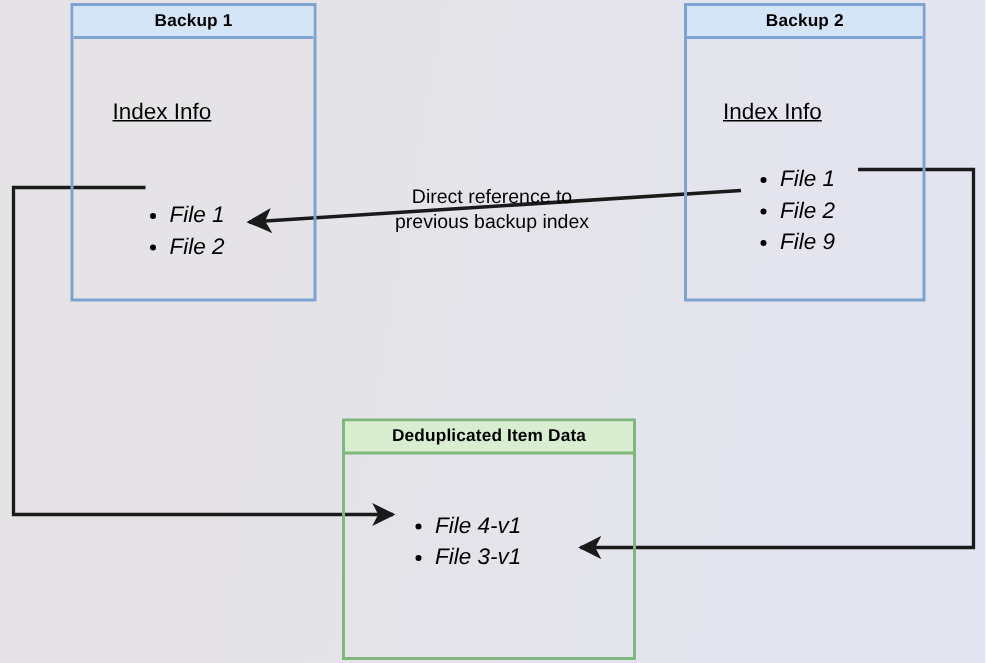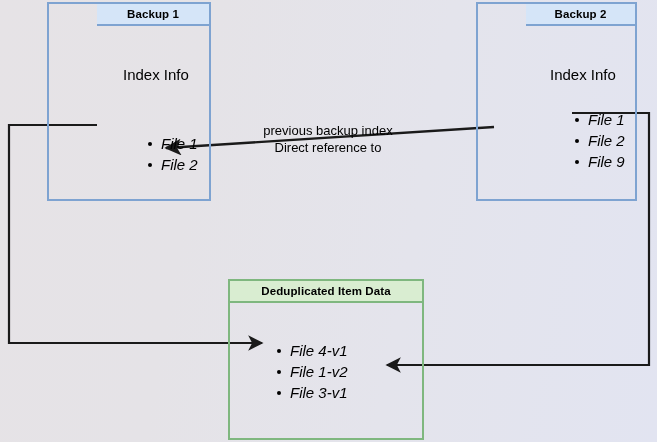--- a/index.html
+++ b/index.html
@@ -44,39 +44,40 @@
     letter-spacing: 0.1px;
     white-space: nowrap;
     overflow: hidden;
   }
   .box > .box-body {
     position: relative;
     height: calc(100% - 24px);
   }
 
   
-  .box.blue { border-color: #7ea3d1; padding-left: 48px; }
+  .box.blue { border-color: #7ea3d1; }
   .box.blue > .box-header {
     background: #d5e5f8;
     border-bottom-color: #7ea3d1;
   }
 
   
   .box.green { border-color: #7fb77f; }
   .box.green > .box-header {
     background: #d9edd1;
     border-bottom-color: #7fb77f;
   }
 
   
   .index-title {
     position: absolute;
     font-size: 15px;
     color: #000000;
     white-space: nowrap;
+    text-decoration: underline;
   }
   .file-list {
     position: absolute;
     margin: 0;
     padding: 0;
     list-style: none;
     font-style: italic;
   }
   .file-list li {
     position: relative;
@@ -92,21 +93,21 @@
     left: 3px;
     top: 9px;
     width: 4px;
     height: 4px;
     border-radius: 50%;
     background: #000000;
   }
 
   
   #box-backup1 { left: 47px; top: 2px; width: 164px; height: 199px; }
-  #box-backup2 { left: 476px; top: 2px; width: 161px; height: 199px; }
+  #box-backup2 { left: 456px; top: 2px; width: 161px; height: 199px; }
   #box-dedup   { left: 228px; top: 279px; width: 196px; height: 161px; }
 
   #backup1-index { left: 26px; top: 40px; }
   #backup2-index { left: 24px; top: 40px; }
   #backup1-files { left: 48px; top: 107px; }
   #backup2-files { left: 46px; top: 83px; }
   #dedup-files   { left: 44px; top: 37px; }
 
   
   #ref-label {
@@ -161,24 +162,23 @@
         <li>File 9</li>
       </ul>
     </div>
   </div>
 
   <div class="box green" id="box-dedup">
     <div class="box-header">Deduplicated Item Data</div>
     <div class="box-body">
       <ul class="file-list" id="dedup-files">
         <li>File 4-v1</li>
-        <li>File 1-v2</li>
         <li>File 3-v1</li>
       </ul>
     </div>
   </div>
 
   <div id="ref-label">
+    <span class="line">Direct reference to</span>
     <span class="line">previous backup index</span>
-    <span class="line">Direct reference to</span>
   </div>
 
 </div>
 
 </body></html>

